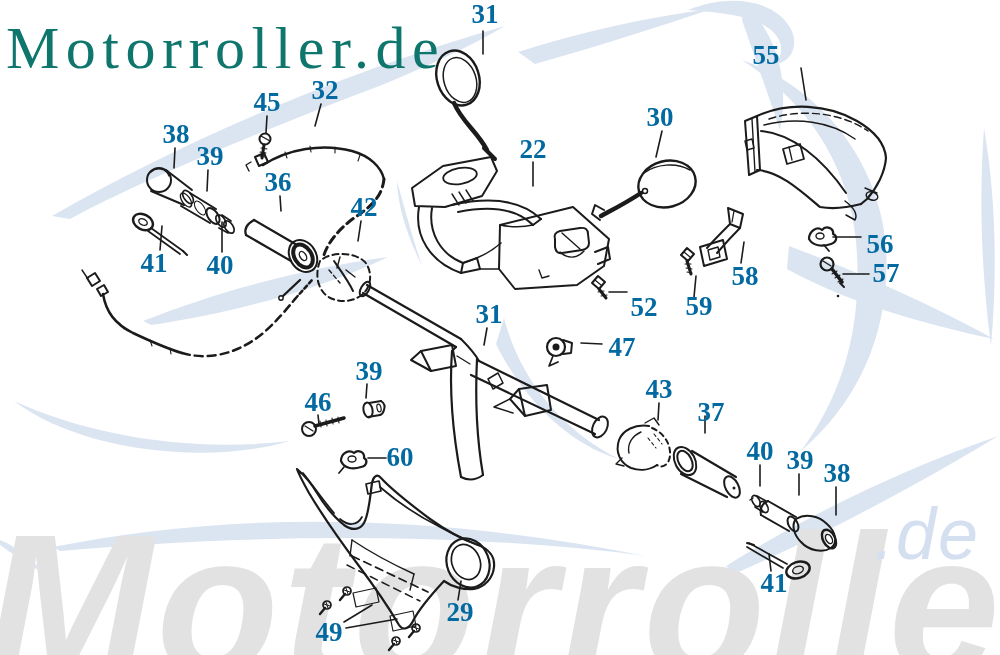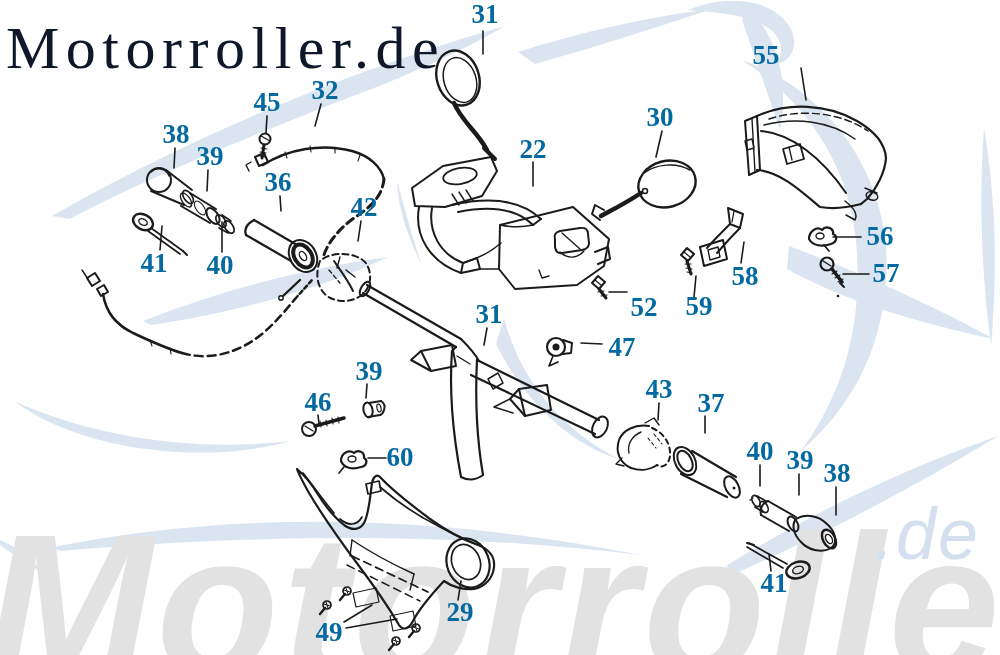--- a/index.html
+++ b/index.html
@@ -1,20 +1,20 @@
 <!DOCTYPE html>
 <html><head>
 <meta charset="utf-8">
 <style>
   html,body{margin:0;padding:0;background:#ffffff;}
   .stage{position:relative;width:1000px;height:655px;overflow:hidden;background:#fff;
          font-family:"Liberation Serif",serif;}
   .wm-layer,.art-layer{position:absolute;left:0;top:0;width:1000px;height:655px;}
   .wm-top{position:absolute;left:6px;top:14px;font-family:"Liberation Serif",serif;
-          font-size:60px;letter-spacing:6.5px;color:#0f172a;white-space:nowrap;}
+          font-size:60px;letter-spacing:6.5px;color:#0f766e;white-space:nowrap;}
   .wm-giant{position:absolute;left:-14px;top:505px;font-family:"Liberation Sans",sans-serif;
           font-weight:bold;font-style:italic;font-size:200px;letter-spacing:4px;
           color:#e2e2e2;white-space:nowrap;line-height:1;}
   .wm-de{position:absolute;left:874px;top:498px;font-family:"Liberation Sans",sans-serif;
           font-weight:normal;font-style:italic;font-size:72px;letter-spacing:2px;
           color:#d4e0f0;white-space:nowrap;line-height:1;}
   .callout{position:absolute;transform:translate(-50%,-50%);
           font-family:"Liberation Serif",serif;font-weight:bold;font-size:27px;
           color:#0369a1;white-space:nowrap;}
   svg *{vector-effect:none;}
@@ -357,39 +357,39 @@
       <path d="M 741,263 L 744,242"></path>
       <path d="M 694,297 L 696,276"></path>
     </g>
   </svg>
 
   <div class="callout" style="left:660px;top:117px">30</div>
   <div class="callout" style="left:485px;top:14px">31</div>
   <div class="callout" style="left:325px;top:90px">32</div>
   <div class="callout" style="left:267px;top:102px">45</div>
   <div class="callout" style="left:278px;top:182px">36</div>
-  <div class="callout" style="left:711px;top:403px">37</div>
+  <div class="callout" style="left:711px;top:412px">37</div>
   <div class="callout" style="left:176px;top:134px">38</div>
   <div class="callout" style="left:837px;top:473px">38</div>
   <div class="callout" style="left:210px;top:156px">39</div>
   <div class="callout" style="left:800px;top:460px">39</div>
   <div class="callout" style="left:220px;top:265px">40</div>
   <div class="callout" style="left:760px;top:451px">40</div>
   <div class="callout" style="left:154px;top:263px">41</div>
   <div class="callout" style="left:774px;top:583px">41</div>
   <div class="callout" style="left:364px;top:207px">42</div>
   <div class="callout" style="left:659px;top:389px">43</div>
   <div class="callout" style="left:489px;top:314px">31</div>
   <div class="callout" style="left:369px;top:371px">39</div>
   <div class="callout" style="left:318px;top:402px">46</div>
   <div class="callout" style="left:622px;top:347px">47</div>
   <div class="callout" style="left:460px;top:612px">29</div>
   <div class="callout" style="left:329px;top:632px">49</div>
   <div class="callout" style="left:400px;top:457px">60</div>
   <div class="callout" style="left:533px;top:149px">22</div>
   <div class="callout" style="left:644px;top:307px">52</div>
   <div class="callout" style="left:766px;top:55px">55</div>
-  <div class="callout" style="left:880px;top:236px">56</div>
+  <div class="callout" style="left:880px;top:244px">56</div>
   <div class="callout" style="left:886px;top:273px">57</div>
   <div class="callout" style="left:745px;top:276px">58</div>
   <div class="callout" style="left:699px;top:306px">59</div>
 
 </div>
 
 </body></html>

